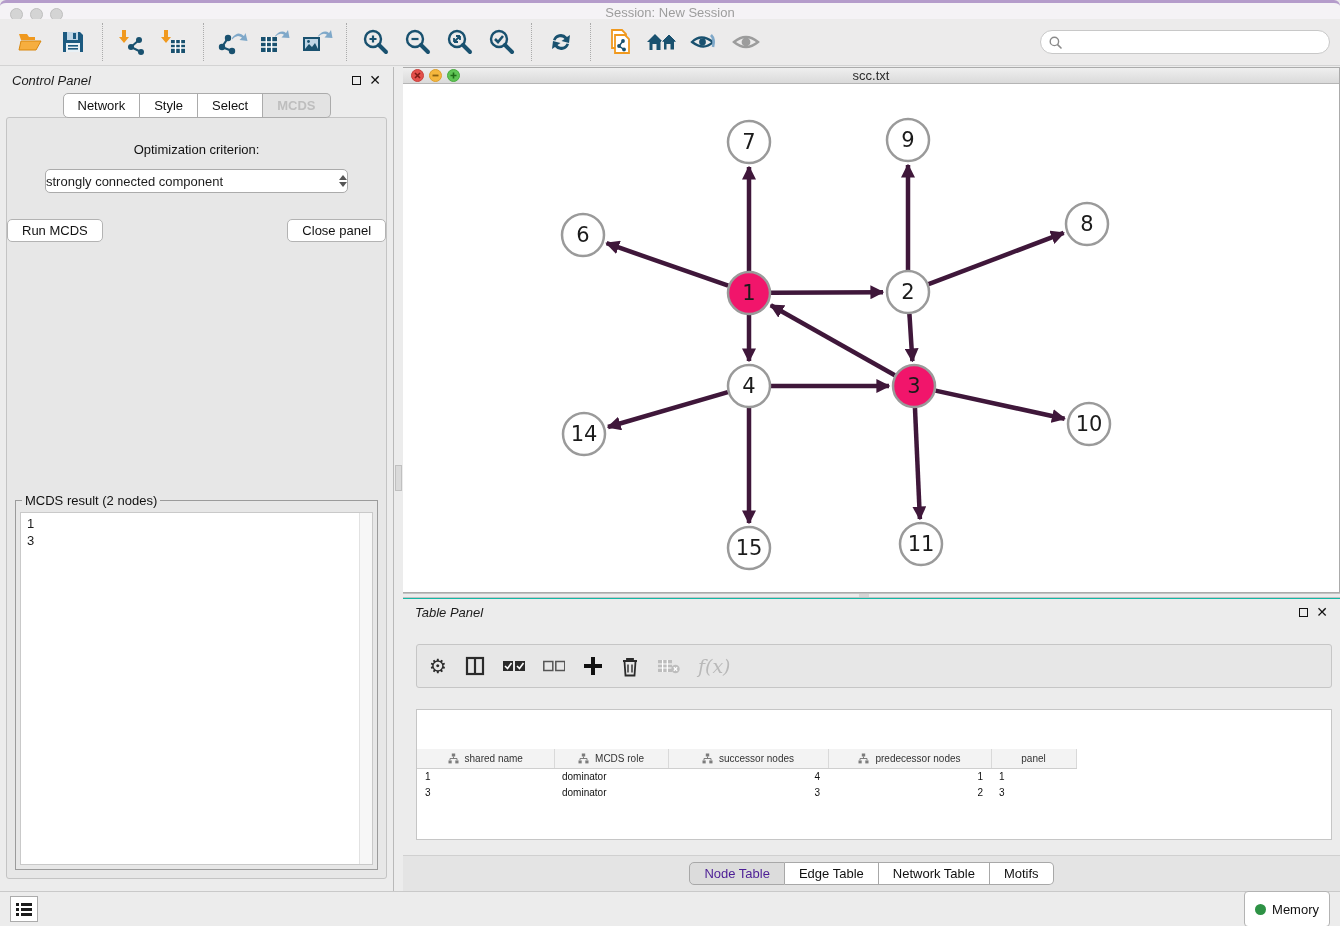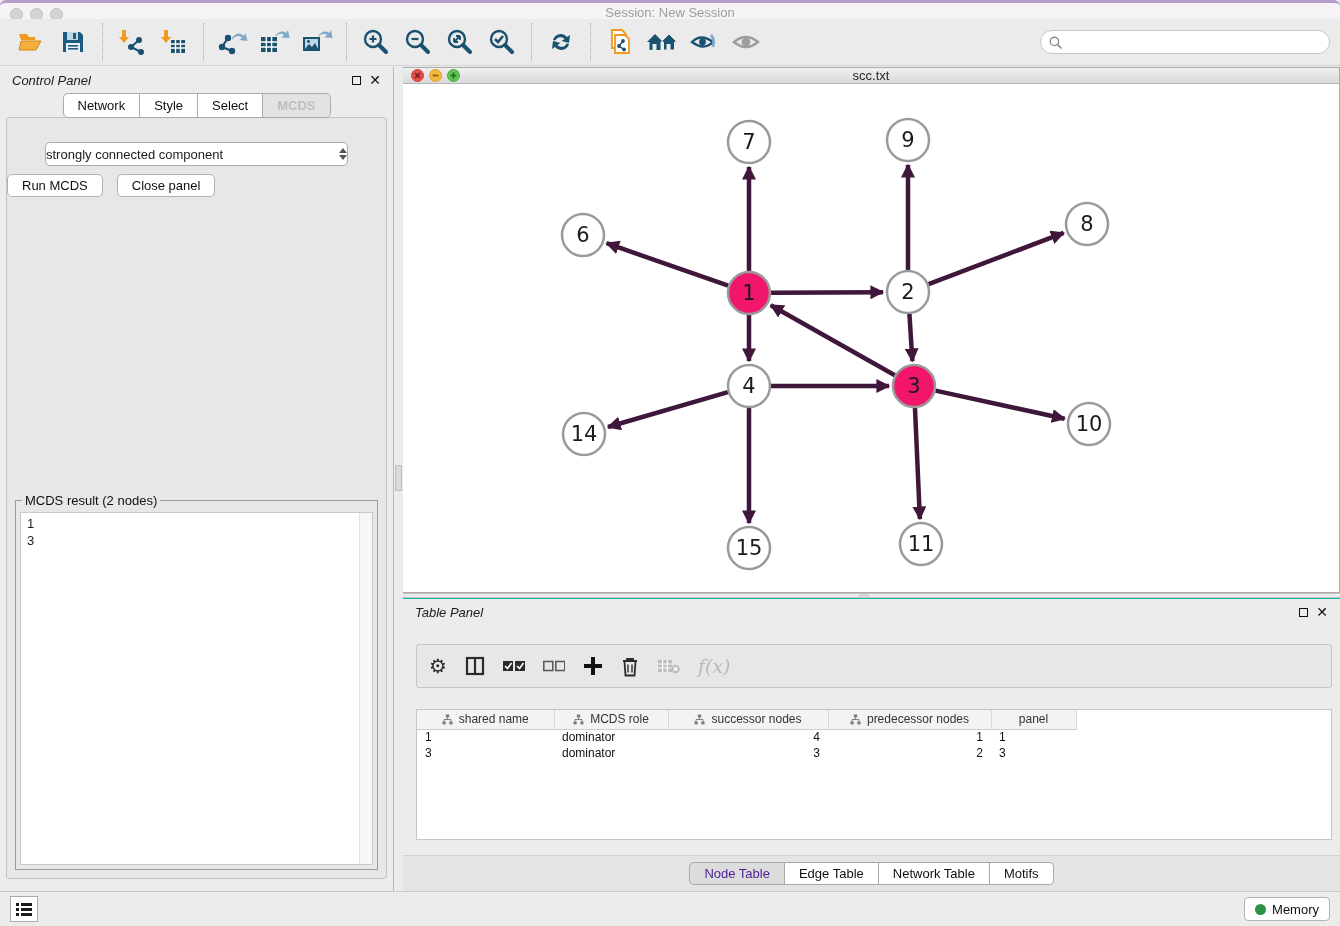--- a/index.html
+++ b/index.html
@@ -45,21 +45,21 @@
   .cp-tab:first-child { border-left:1px solid #ABABAB; border-radius:5px 0 0 5px; }
   .cp-tab.disabled-look { background:#E3E3E3; color:#BEBEBE; border-radius:0 5px 5px 0;font-weight:bold; }
   .cp-body { position:absolute; top:50px; left:6px; right:6px; bottom:12px; background:#E7E7E7;
     border:1px solid #C4C4C4; border-radius:3px; padding-top:24px; }
   .opt-label { text-align:center; font-size:13px; margin-bottom:12px; color:#111; }
   .dropdown { margin:0 38px; height:24px; background:#fff; border:1px solid #ABABAB; border-radius:5px;
     display:flex; align-items:center; padding:0 0; font-size:13px; }
   .dd-stepper { margin-left:auto; display:flex; flex-direction:column; gap:2px; }
   .dd-stepper .up { width:0; height:0; border-left:4px solid transparent; border-right:4px solid transparent; border-bottom:5px solid #555; }
   .dd-stepper .down { width:0; height:0; border-left:4px solid transparent; border-right:4px solid transparent; border-top:5px solid #555; }
-  .btn-row { display:flex; justify-content:flex-start; gap:14px; margin-top:8px; }
+  .btn-row { display:flex; justify-content:space-between; gap:7px; margin-top:26px; }
   .push-btn { font-size:13px; color:#111; background:#fff; border:1px solid #B3B3B3; border-radius:5px;
     padding:3px 14px; min-width:94px; text-align:center; }
   .result-fieldset { position:absolute; left:8px; right:8px; bottom:8px; top:375px;
     border:1px solid #9B9B9B; background:#E7E7E7; padding:4px; }
   .result-fieldset legend { font-size:13px; padding:0 3px; margin-left:2px; color:#111; }
   .result-area { width:100%; height:100%; background:#fff; border:1px solid #C9C9C9; position:relative;
     font-size:13px; padding:2px 6px; line-height:17px; }
   .result-scroll { position:absolute; top:0; right:0; bottom:0; width:13px; background:#F7F7F7; border-left:1px solid #E2E2E2; }
 
   
@@ -76,36 +76,36 @@
   .h-splitter { height:5px; background:#ECECEC; border-top:1px solid #C2C2C2; border-bottom:1px solid #C2C2C2; position:relative; }
   .h-splitter .grip { position:absolute; left:456px; top:0; width:10px; height:3px; background:#D5D5D5; }
 
   
   .table-panel { flex:1; background:#ECECEC; display:flex; flex-direction:column; border-top:1px solid #14b8a6;gap:15px; }
   .tp-toolbar { margin:4px 8px 6px 13px; height:44px; background:#E7E7E7; border:1px solid #C6C6C6; border-radius:3px;
     display:flex; align-items:center; padding:0 12px; gap:18px; }
   .tp-ico { display:flex; align-items:center; justify-content:center; }
   .fx-label { font-size:19px; font-style:italic; font-family:"DejaVu Serif","Liberation Serif",serif; color:#B9B9B9; }
   .table-wrap { flex:1; margin:0 8px 0 13px; background:#fff; border:1px solid #C6C6C6; overflow:hidden; }
-  table.data { border-collapse:collapse; font-size:12px; }
+  table.data { border-collapse:collapse; font-size:10px;margin-top:39px; }
   table.data th { font-weight:normal; background:#F3F3F3; border-right:1px solid #D9D9D9; border-bottom:1px solid #CFCFCF;
     height:19px; padding:0 6px; color:#333; white-space:nowrap; }
   table.data th .th-inner { display:flex; align-items:center; justify-content:center; gap:6px; }
   table.data td { height:16px; padding:0 8px; white-space:nowrap; color:#111; }
   td.num { text-align:right; }
   .tp-tabs-strip { height:36px; background:#E4E4E4; border-top:1px solid #D0D0D0; display:flex; align-items:center; justify-content:center; }
   .tp-tab { font-size:13px; padding:3px 14px; background:#fff; border:1px solid #A8A8A8; border-left:none; color:#111; }
   .tp-tab.sel { background:#DCDCDC; color:#4c1d95; border-left:1px solid #A8A8A8; border-radius:5px 0 0 5px; }
   .tp-tab:last-child { border-radius:0 5px 5px 0; }
 
   
   .statusbar { position:absolute; left:0; right:0; bottom:0; height:35px; background:#ECECEC; border-top:1px solid #C9C9C9;
     display:flex; align-items:center; padding:0 10px; }
   .list-btn { width:28px; height:26px; background:#fff; border:1px solid #ABABAB; display:flex; align-items:center; justify-content:center; }
-  .memory-btn { margin-left:auto; height:24px; background:#fff; border:1px solid #B3B3B3; border-radius:4px;
+  .memory-btn { margin-left:auto; height:36px; background:#fff; border:1px solid #B3B3B3; border-radius:4px;
     display:flex; align-items:center; gap:6px; padding:0 10px; font-size:13px; color:#111; }
   .mem-dot { width:11px; height:11px; border-radius:50%; background:#2E9245; }
 
   .gear-char { font-family:"DejaVu Sans",sans-serif; font-size:20px; color:#2b2b2b; line-height:20px; }
 </style>
 </head>
 <body>
 
 <div class="window">
 
@@ -267,20 +267,21 @@
           <span class="close-ico">✕</span>
         </span>
       </div>
       <div class="cp-tabs">
         <span class="cp-tab">Network</span>
         <span class="cp-tab">Style</span>
         <span class="cp-tab">Select</span>
         <span class="cp-tab disabled-look">MCDS</span>
       </div>
       <div class="cp-body">
+        <div class="opt-label">Optimization criterion:</div>
         <div class="dropdown">
           <span>strongly connected component</span>
           <span class="dd-stepper">
               <span class="up"></span>
               <span class="down"></span>
             </span>
         </div>
         <div class="btn-row">
           <span class="push-btn">Run MCDS</span>
           <span class="push-btn">Close panel</span>

